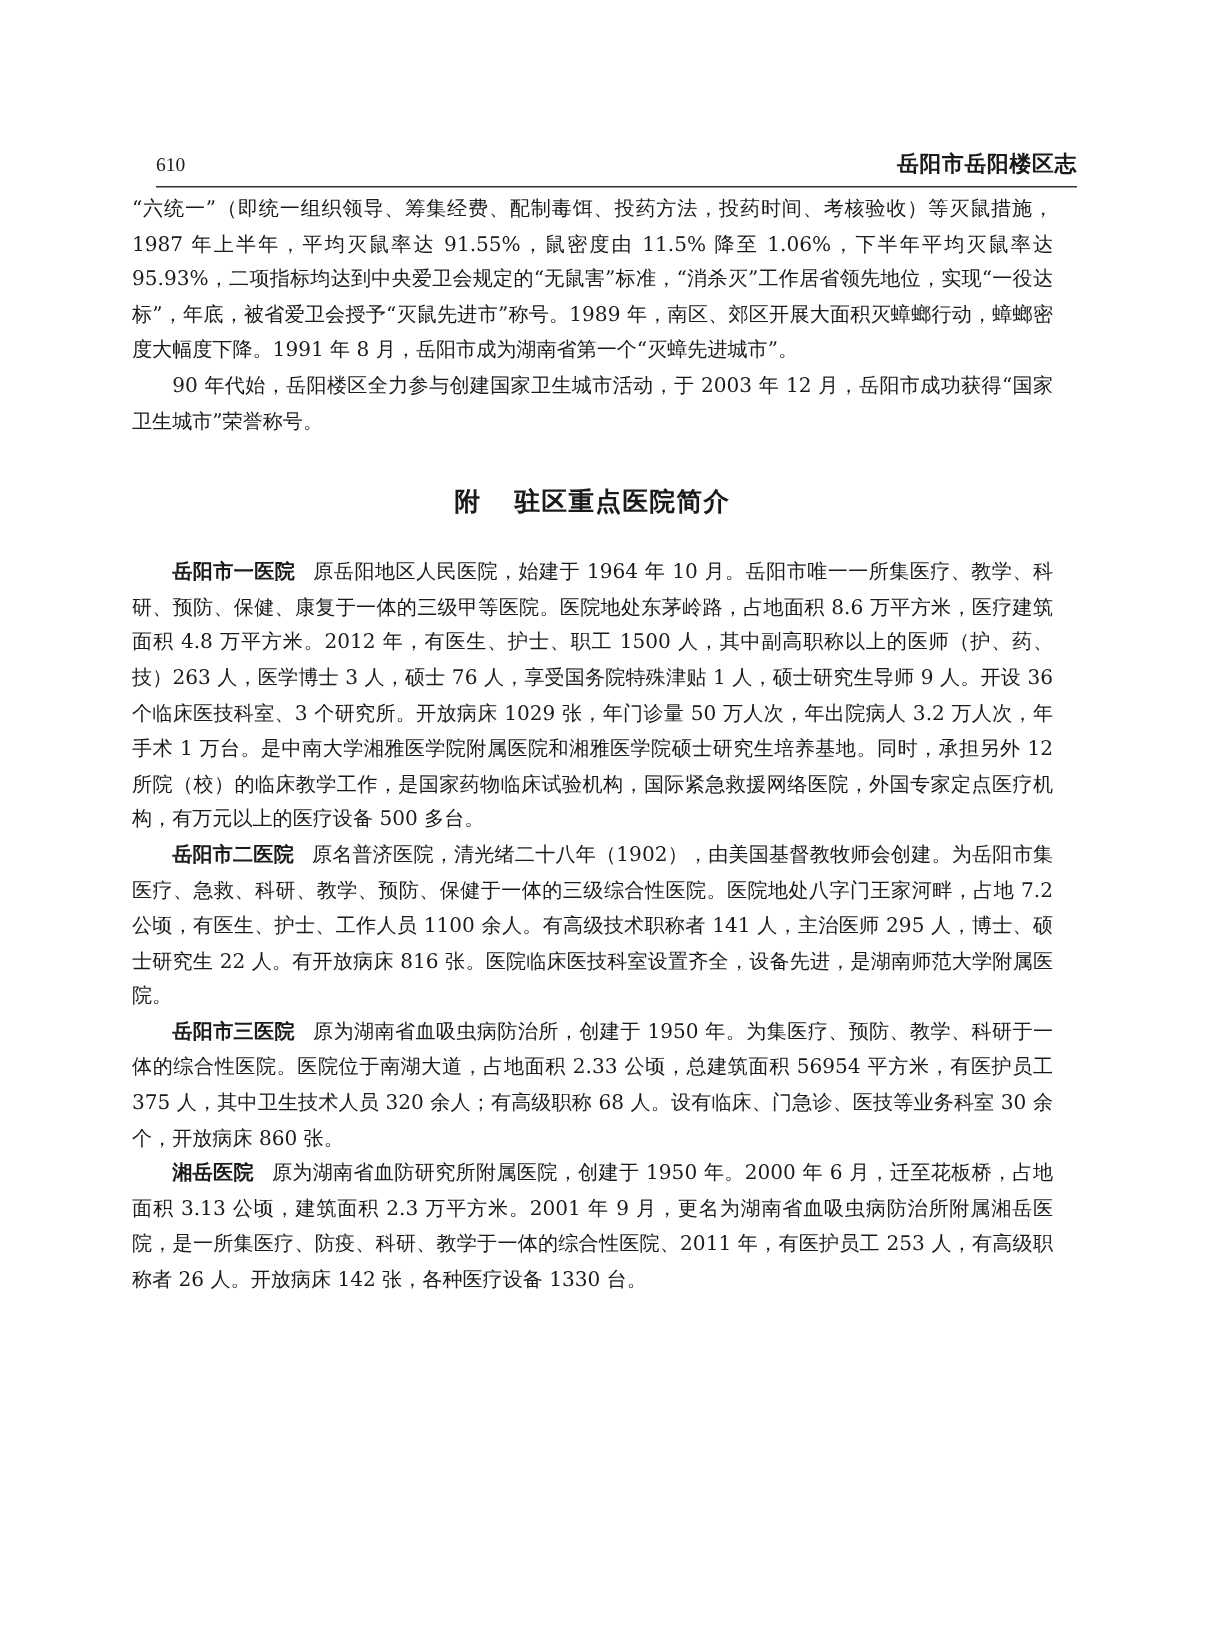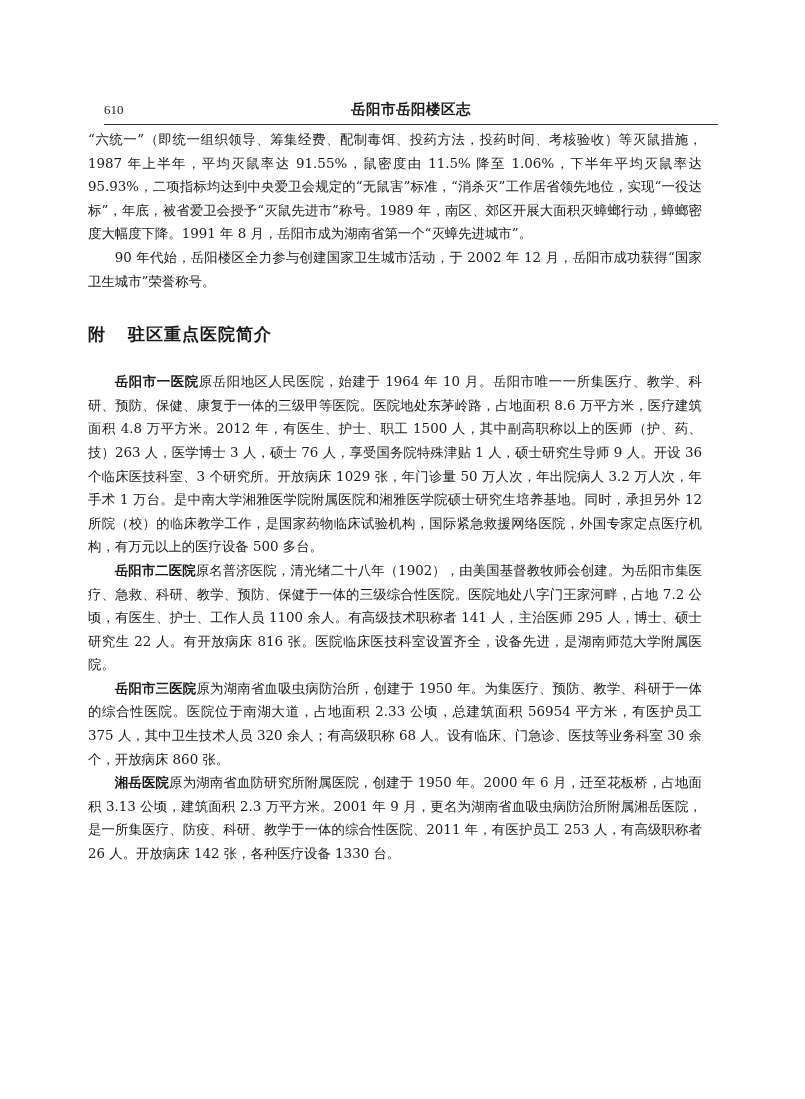--- a/index.html
+++ b/index.html
@@ -1,42 +1,42 @@
 <!DOCTYPE html>
 <html><head>
   <meta charset="utf-8">
   <style>
     html, body { margin: 0; padding: 0; background: #ffffff; }
     body { width: 805px; height: 1099px; position: relative; overflow: hidden;
       font-family: "DejaVu Serif", "Liberation Serif", serif; color: #1a1a1a; }
     .header { position: absolute; left: 104px; top: 100px; width: 614px; height: 24px; }
     .page-num { position: absolute; left: 0; top: 2px; font-size: 13px; font-family: "Liberation Serif", serif; }
-    .running-title { position: absolute; left: 0; right: 0; top: 0; text-align: center; font-size: 14.5px; font-weight: bold;
+    .running-title { position: absolute; left: 0; right: 0; top: 0; text-align: right; font-size: 14.5px; font-weight: bold;
       font-family: "DejaVu Sans", sans-serif; letter-spacing: 0.5px; }
     .header-rule { position: absolute; left: 104px; top: 124px; width: 614px; height: 0; border-top: 1.5px solid #333; }
     .body { position: absolute; left: 88px; top: 128px; width: 614px; }
     p { margin: 0; font-size: 13.4px; line-height: 23.6px; text-align: justify; text-justify: inter-character; }
     p.indent { text-indent: 2em; }
-    .section-title { font-family: "DejaVu Sans", sans-serif; font-weight: bold; font-size: 17px;
+    .section-title { text-align: center; font-family: "DejaVu Sans", sans-serif; font-weight: bold; font-size: 17px;
       margin: 30px 0 24px 0; letter-spacing: 1px; }
     .section-title .sep { display: inline-block; width: 22px; }
-    .hosp-name { font-family: "DejaVu Sans", sans-serif; font-weight: bold; }
+    .hosp-name { font-family: "DejaVu Sans", sans-serif; font-weight: bold; margin-right: 12px; }
   </style>
 </head>
 <body>
 
 <div class="header">
   <span class="page-num">610</span>
   <div class="running-title">岳阳市岳阳楼区志</div>
 </div>
 <div class="header-rule"></div>
 
 <div class="body">
   <p>“六统一”（即统一组织领导、筹集经费、配制毒饵、投药方法，投药时间、考核验收）等灭鼠措施，1987 年上半年，平均灭鼠率达 91.55%，鼠密度由 11.5% 降至 1.06%，下半年平均灭鼠率达 95.93%，二项指标均达到中央爱卫会规定的“无鼠害”标准，“消杀灭”工作居省领先地位，实现“一役达标”，年底，被省爱卫会授予“灭鼠先进市”称号。1989 年，南区、郊区开展大面积灭蟑螂行动，蟑螂密度大幅度下降。1991 年 8 月，岳阳市成为湖南省第一个“灭蟑先进城市”。</p>
-  <p class="indent">90 年代始，岳阳楼区全力参与创建国家卫生城市活动，于 2002 年 12 月，岳阳市成功获得“国家卫生城市”荣誉称号。</p>
+  <p class="indent">90 年代始，岳阳楼区全力参与创建国家卫生城市活动，于 2003 年 12 月，岳阳市成功获得“国家卫生城市”荣誉称号。</p>
 
   <div class="section-title">
     <span>附</span><span class="sep"></span><span>驻区重点医院简介</span>
   </div>
 
   <p class="indent"><span class="hosp-name">岳阳市一医院</span><span>原岳阳地区人民医院，始建于 1964 年 10 月。岳阳市唯一一所集医疗、教学、科研、预防、保健、康复于一体的三级甲等医院。医院地处东茅岭路，占地面积 8.6 万平方米，医疗建筑面积 4.8 万平方米。2012 年，有医生、护士、职工 1500 人，其中副高职称以上的医师（护、药、技）263 人，医学博士 3 人，硕士 76 人，享受国务院特殊津贴 1 人，硕士研究生导师 9 人。开设 36 个临床医技科室、3 个研究所。开放病床 1029 张，年门诊量 50 万人次，年出院病人 3.2 万人次，年手术 1 万台。是中南大学湘雅医学院附属医院和湘雅医学院硕士研究生培养基地。同时，承担另外 12 所院（校）的临床教学工作，是国家药物临床试验机构，国际紧急救援网络医院，外国专家定点医疗机构，有万元以上的医疗设备 500 多台。</span></p>
   <p class="indent"><span class="hosp-name">岳阳市二医院</span><span>原名普济医院，清光绪二十八年（1902），由美国基督教牧师会创建。为岳阳市集医疗、急救、科研、教学、预防、保健于一体的三级综合性医院。医院地处八字门王家河畔，占地 7.2 公顷，有医生、护士、工作人员 1100 余人。有高级技术职称者 141 人，主治医师 295 人，博士、硕士研究生 22 人。有开放病床 816 张。医院临床医技科室设置齐全，设备先进，是湖南师范大学附属医院。</span></p>
   <p class="indent"><span class="hosp-name">岳阳市三医院</span><span>原为湖南省血吸虫病防治所，创建于 1950 年。为集医疗、预防、教学、科研于一体的综合性医院。医院位于南湖大道，占地面积 2.33 公顷，总建筑面积 56954 平方米，有医护员工 375 人，其中卫生技术人员 320 余人；有高级职称 68 人。设有临床、门急诊、医技等业务科室 30 余个，开放病床 860 张。</span></p>
   <p class="indent"><span class="hosp-name">湘岳医院</span><span>原为湖南省血防研究所附属医院，创建于 1950 年。2000 年 6 月，迁至花板桥，占地面积 3.13 公顷，建筑面积 2.3 万平方米。2001 年 9 月，更名为湖南省血吸虫病防治所附属湘岳医院，是一所集医疗、防疫、科研、教学于一体的综合性医院、2011 年，有医护员工 253 人，有高级职称者 26 人。开放病床 142 张，各种医疗设备 1330 台。</span></p>
 </div>

